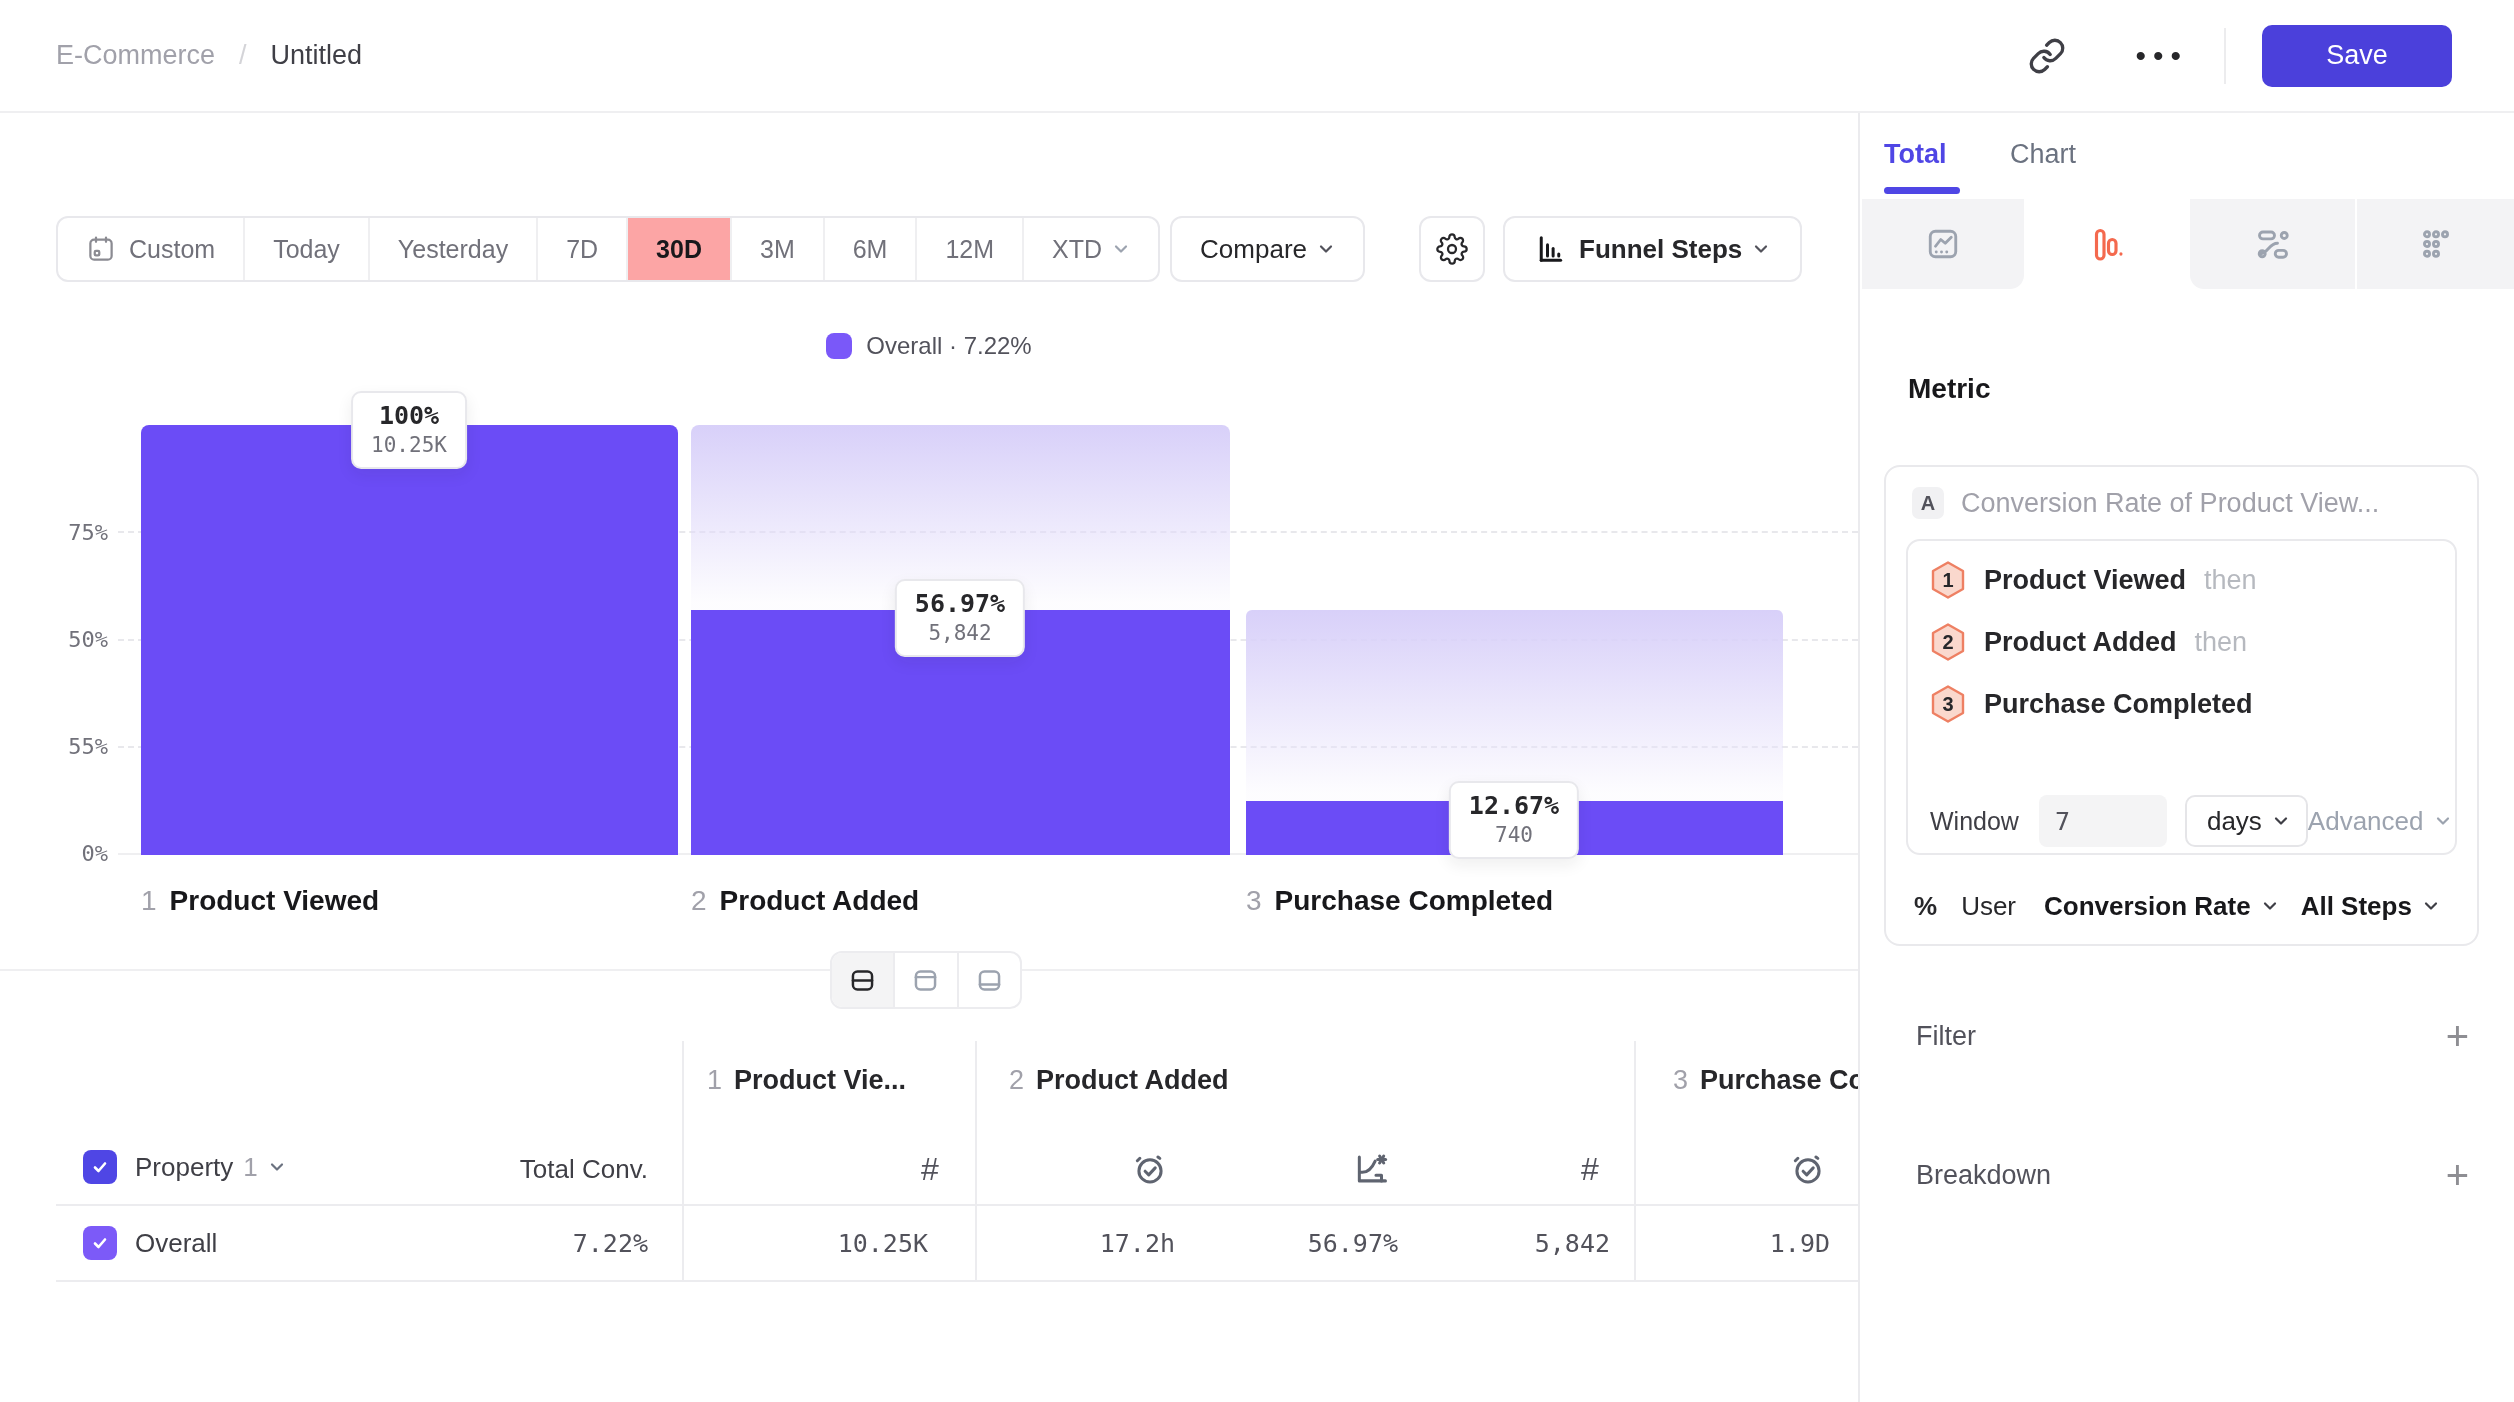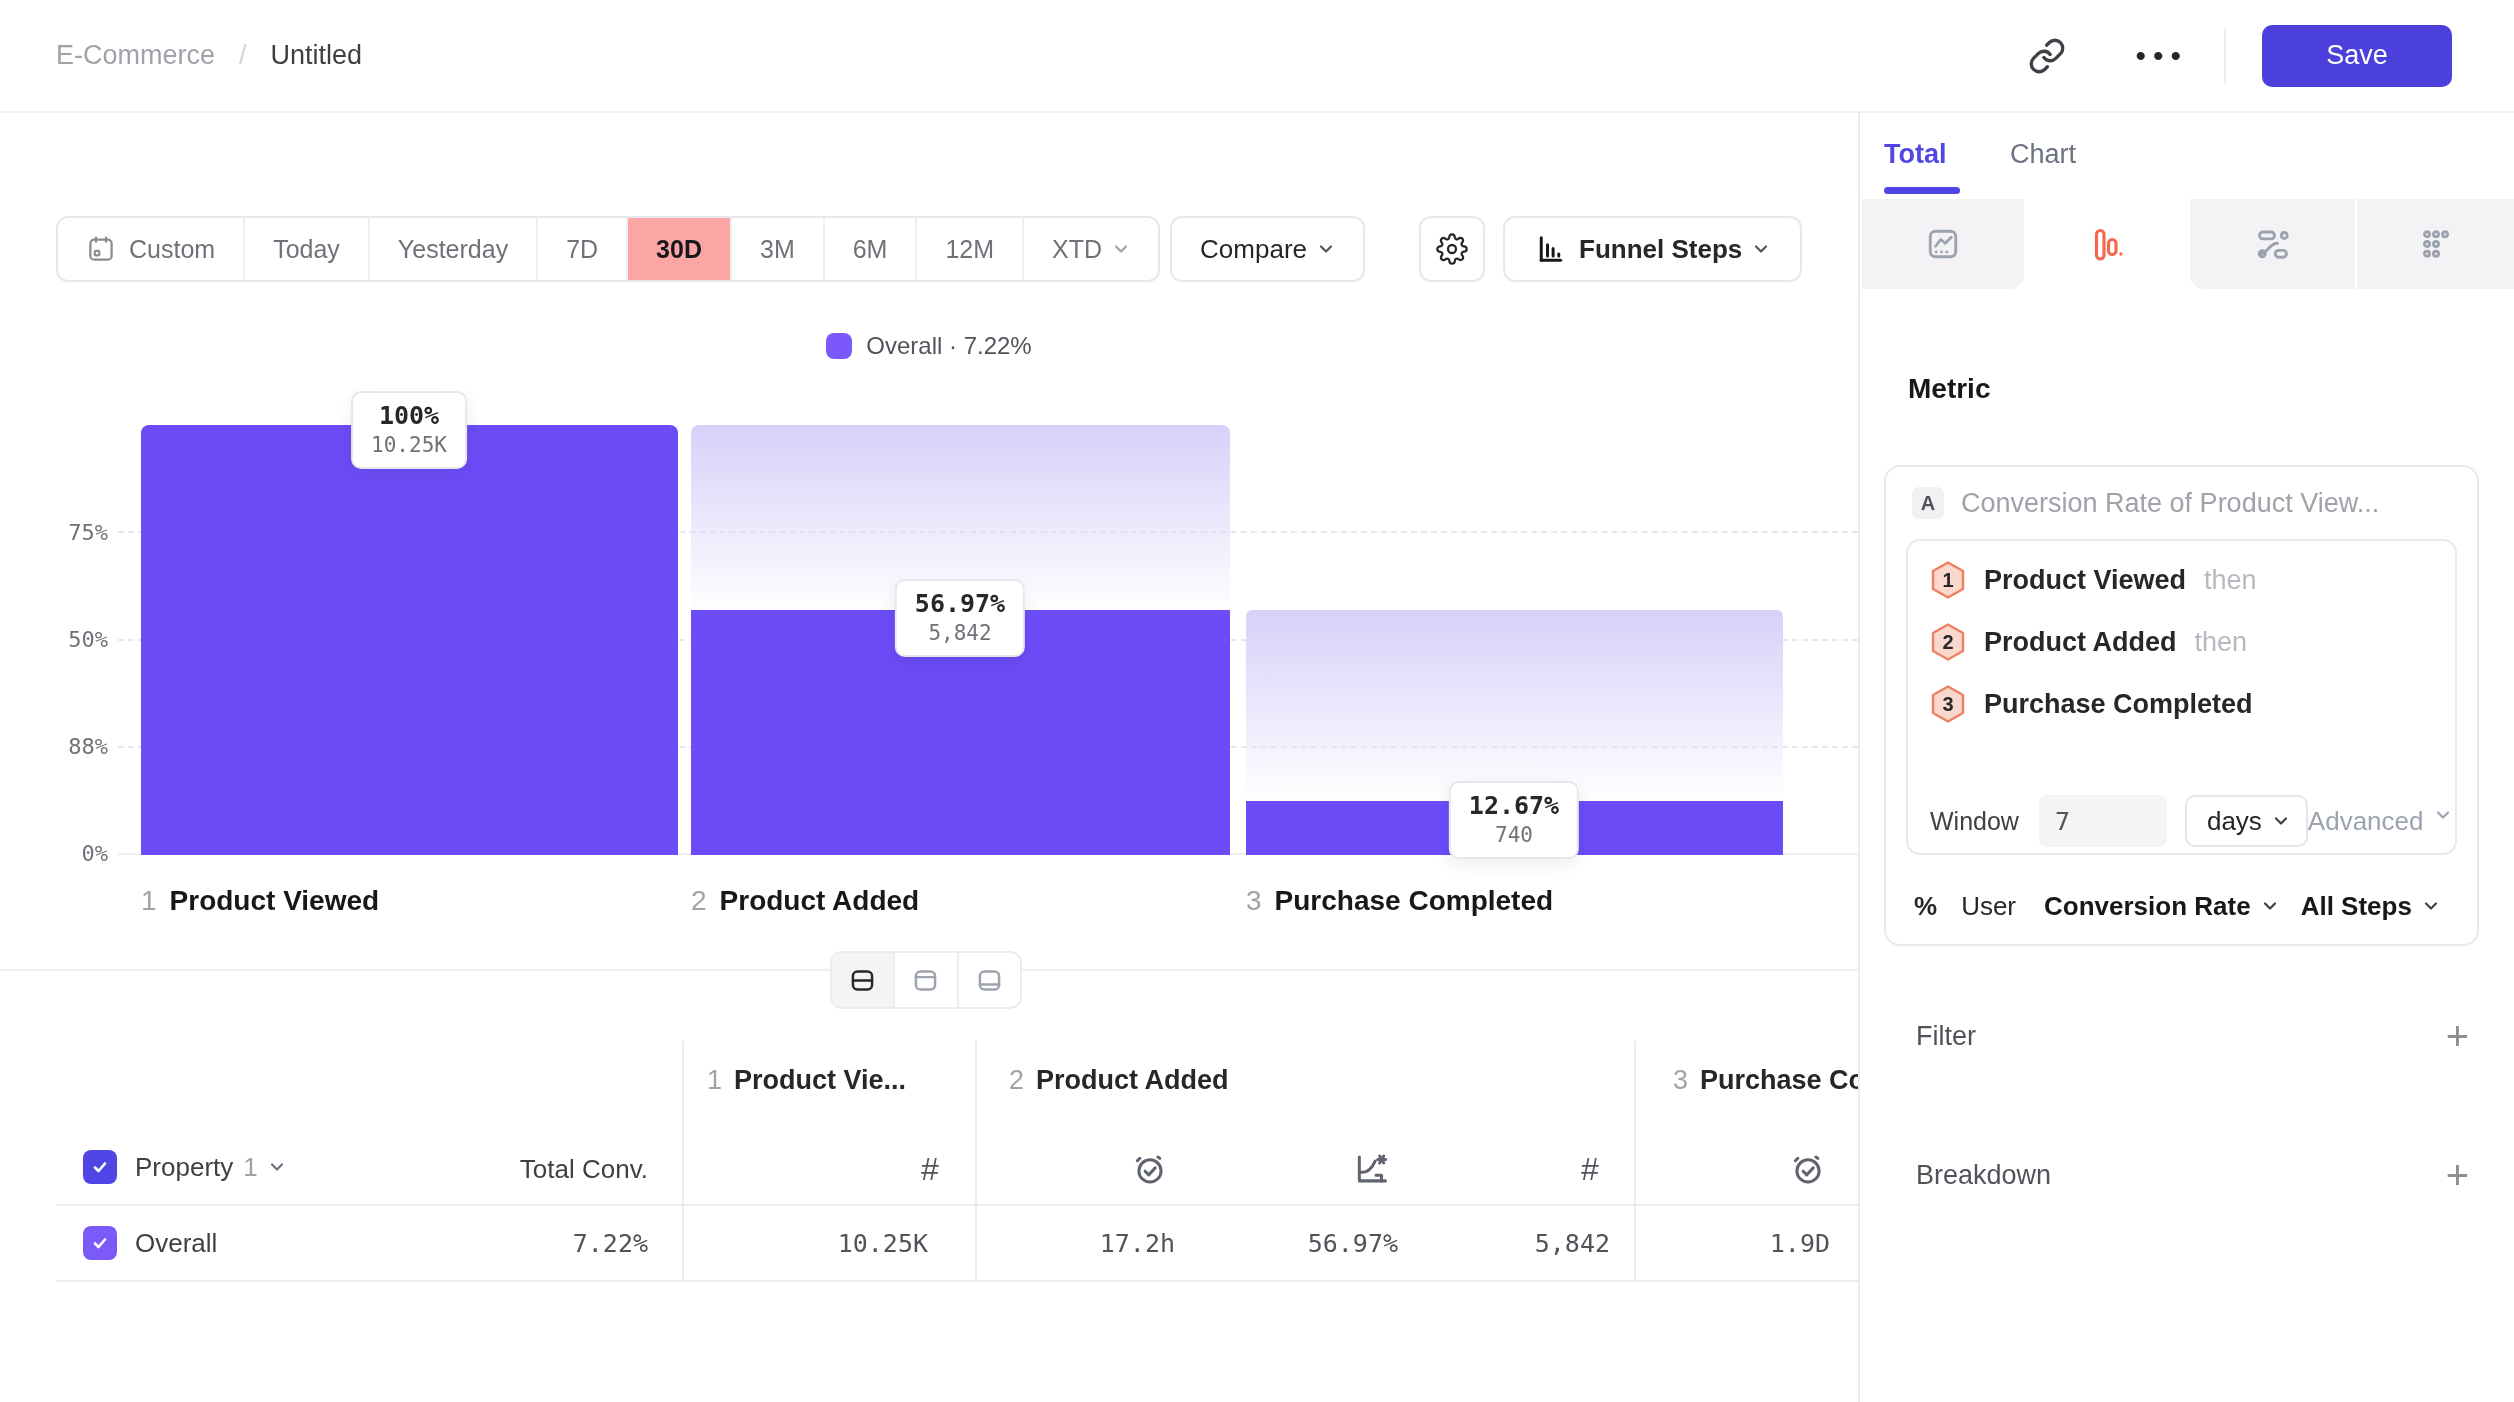--- a/index.html
+++ b/index.html
@@ -115,21 +115,21 @@
   .sthen{font-size:27px;color:#b6b9bf;}
   .addlabel{font-size:27px;color:#9ca3af;}
   .wrow{position:absolute;left:22px;right:22px;bottom:6px;height:52px;display:flex;align-items:center;}
   .wlabel{font-size:25px;color:#3f3f46;}
   .winput{margin-left:20px;width:128px;height:52px;background:#f4f4f5;border:none;border-radius:8px;
           font-size:25px;color:#52525b;padding:0 0 0 16px;box-sizing:border-box;
           font-family:"DejaVu Sans Mono",monospace;}
   .wdays{margin-left:18px;height:52px;padding:0 16px 0 20px;border:2px solid #e5e5e8;border-radius:10px;
          display:flex;align-items:center;font-size:26px;font-weight:500;color:#27272a;background:#fff;
          box-sizing:border-box;cursor:pointer;}
-  .wadv{margin-left:auto;display:flex;align-items:flex-start;font-size:26px;color:#9ca3af;cursor:pointer;}
+  .wadv{margin-left:auto;display:flex;align-items:center;font-size:26px;color:#9ca3af;cursor:pointer;}
   .mbottom{position:absolute;left:28px;bottom:18px;height:40px;display:flex;align-items:center;
            font-size:26px;color:#18181b;}
   .msym{font-weight:600;color:#27272a;}
   .muser{margin-left:24px;font-weight:500;color:#27272a;cursor:pointer;}
   .mtype{margin-left:28px;font-weight:600;display:flex;align-items:center;cursor:pointer;}
   .mscope{margin-left:22px;font-weight:600;display:flex;align-items:center;cursor:pointer;}
   .mbottom .chev{color:#3f3f46;}
   .prow{position:absolute;left:56px;width:553px;display:flex;align-items:center;justify-content:space-between;}
   .plabel{font-size:27px;font-weight:500;color:#52525b;}
   .plus{font-size:40px;font-weight:300;color:#8e8e93;line-height:36px;cursor:pointer;}
@@ -213,21 +213,21 @@
       <span class="legend-text">Overall · 7.22%</span>
     </div>
 
     <div class="chart">
       <div class="gridline" style="top:148px"></div>
       <div class="gridline" style="top:256px"></div>
       <div class="gridline" style="top:363px"></div>
       <div class="baseline"></div>
       <div class="ytick mono" style="top:136px">75%</div>
       <div class="ytick mono" style="top:243px">50%</div>
-      <div class="ytick mono" style="top:350px">88%</div>
+      <div class="ytick mono" style="top:350px">55%</div>
       <div class="ytick mono" style="top:457px">0%</div>
 
       <div class="bar-solid rtop" style="left:141px;width:537px;height:430px"></div>
 
       <div class="bar-grad rtop" style="left:691px;width:539px;bottom:245px;height:185px"></div>
       <div class="bar-solid" style="left:691px;width:539px;height:245px"></div>
 
       <div class="bar-grad" style="left:1246px;width:537px;bottom:54px;height:191px;border-radius:6px 6px 0 0"></div>
       <div class="bar-solid" style="left:1246px;width:537px;height:54px"></div>
 

